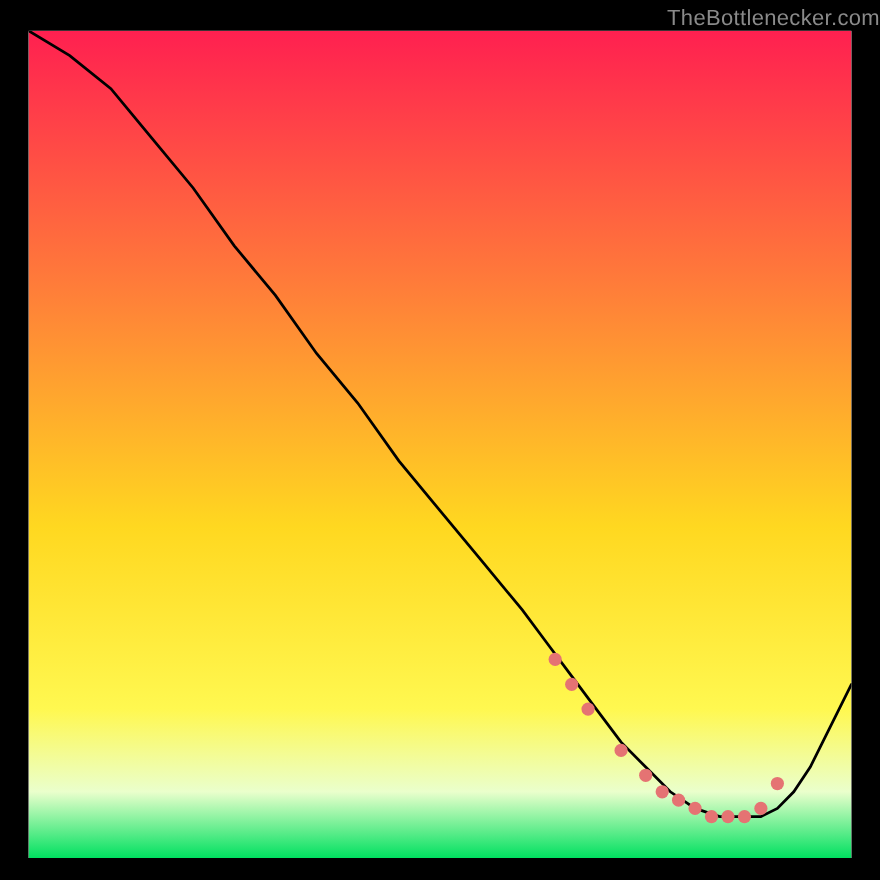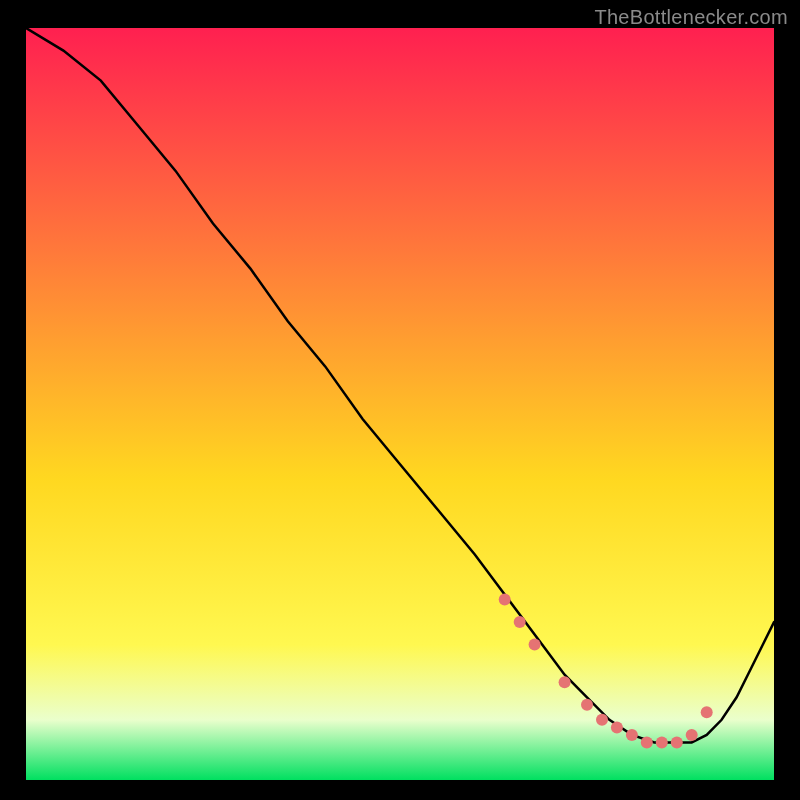--- a/index.html
+++ b/index.html
@@ -7,21 +7,21 @@
     padding: 0;
     width: 800px;
     height: 800px;
     background: #000;
     overflow: hidden;
     font-family: Arial, Helvetica, sans-serif;
   }
   .attribution {
     position: absolute;
     top: 6px;
-    right: 12px;
+    right: 0;
     color: #8a8a8a;
     font-size: 20px;
     letter-spacing: 0.3px;
     z-index: 10;
     text-align: center;
   }
   .plot-wrap {
     position: absolute;
     left: 26px;
     top: 28px;

